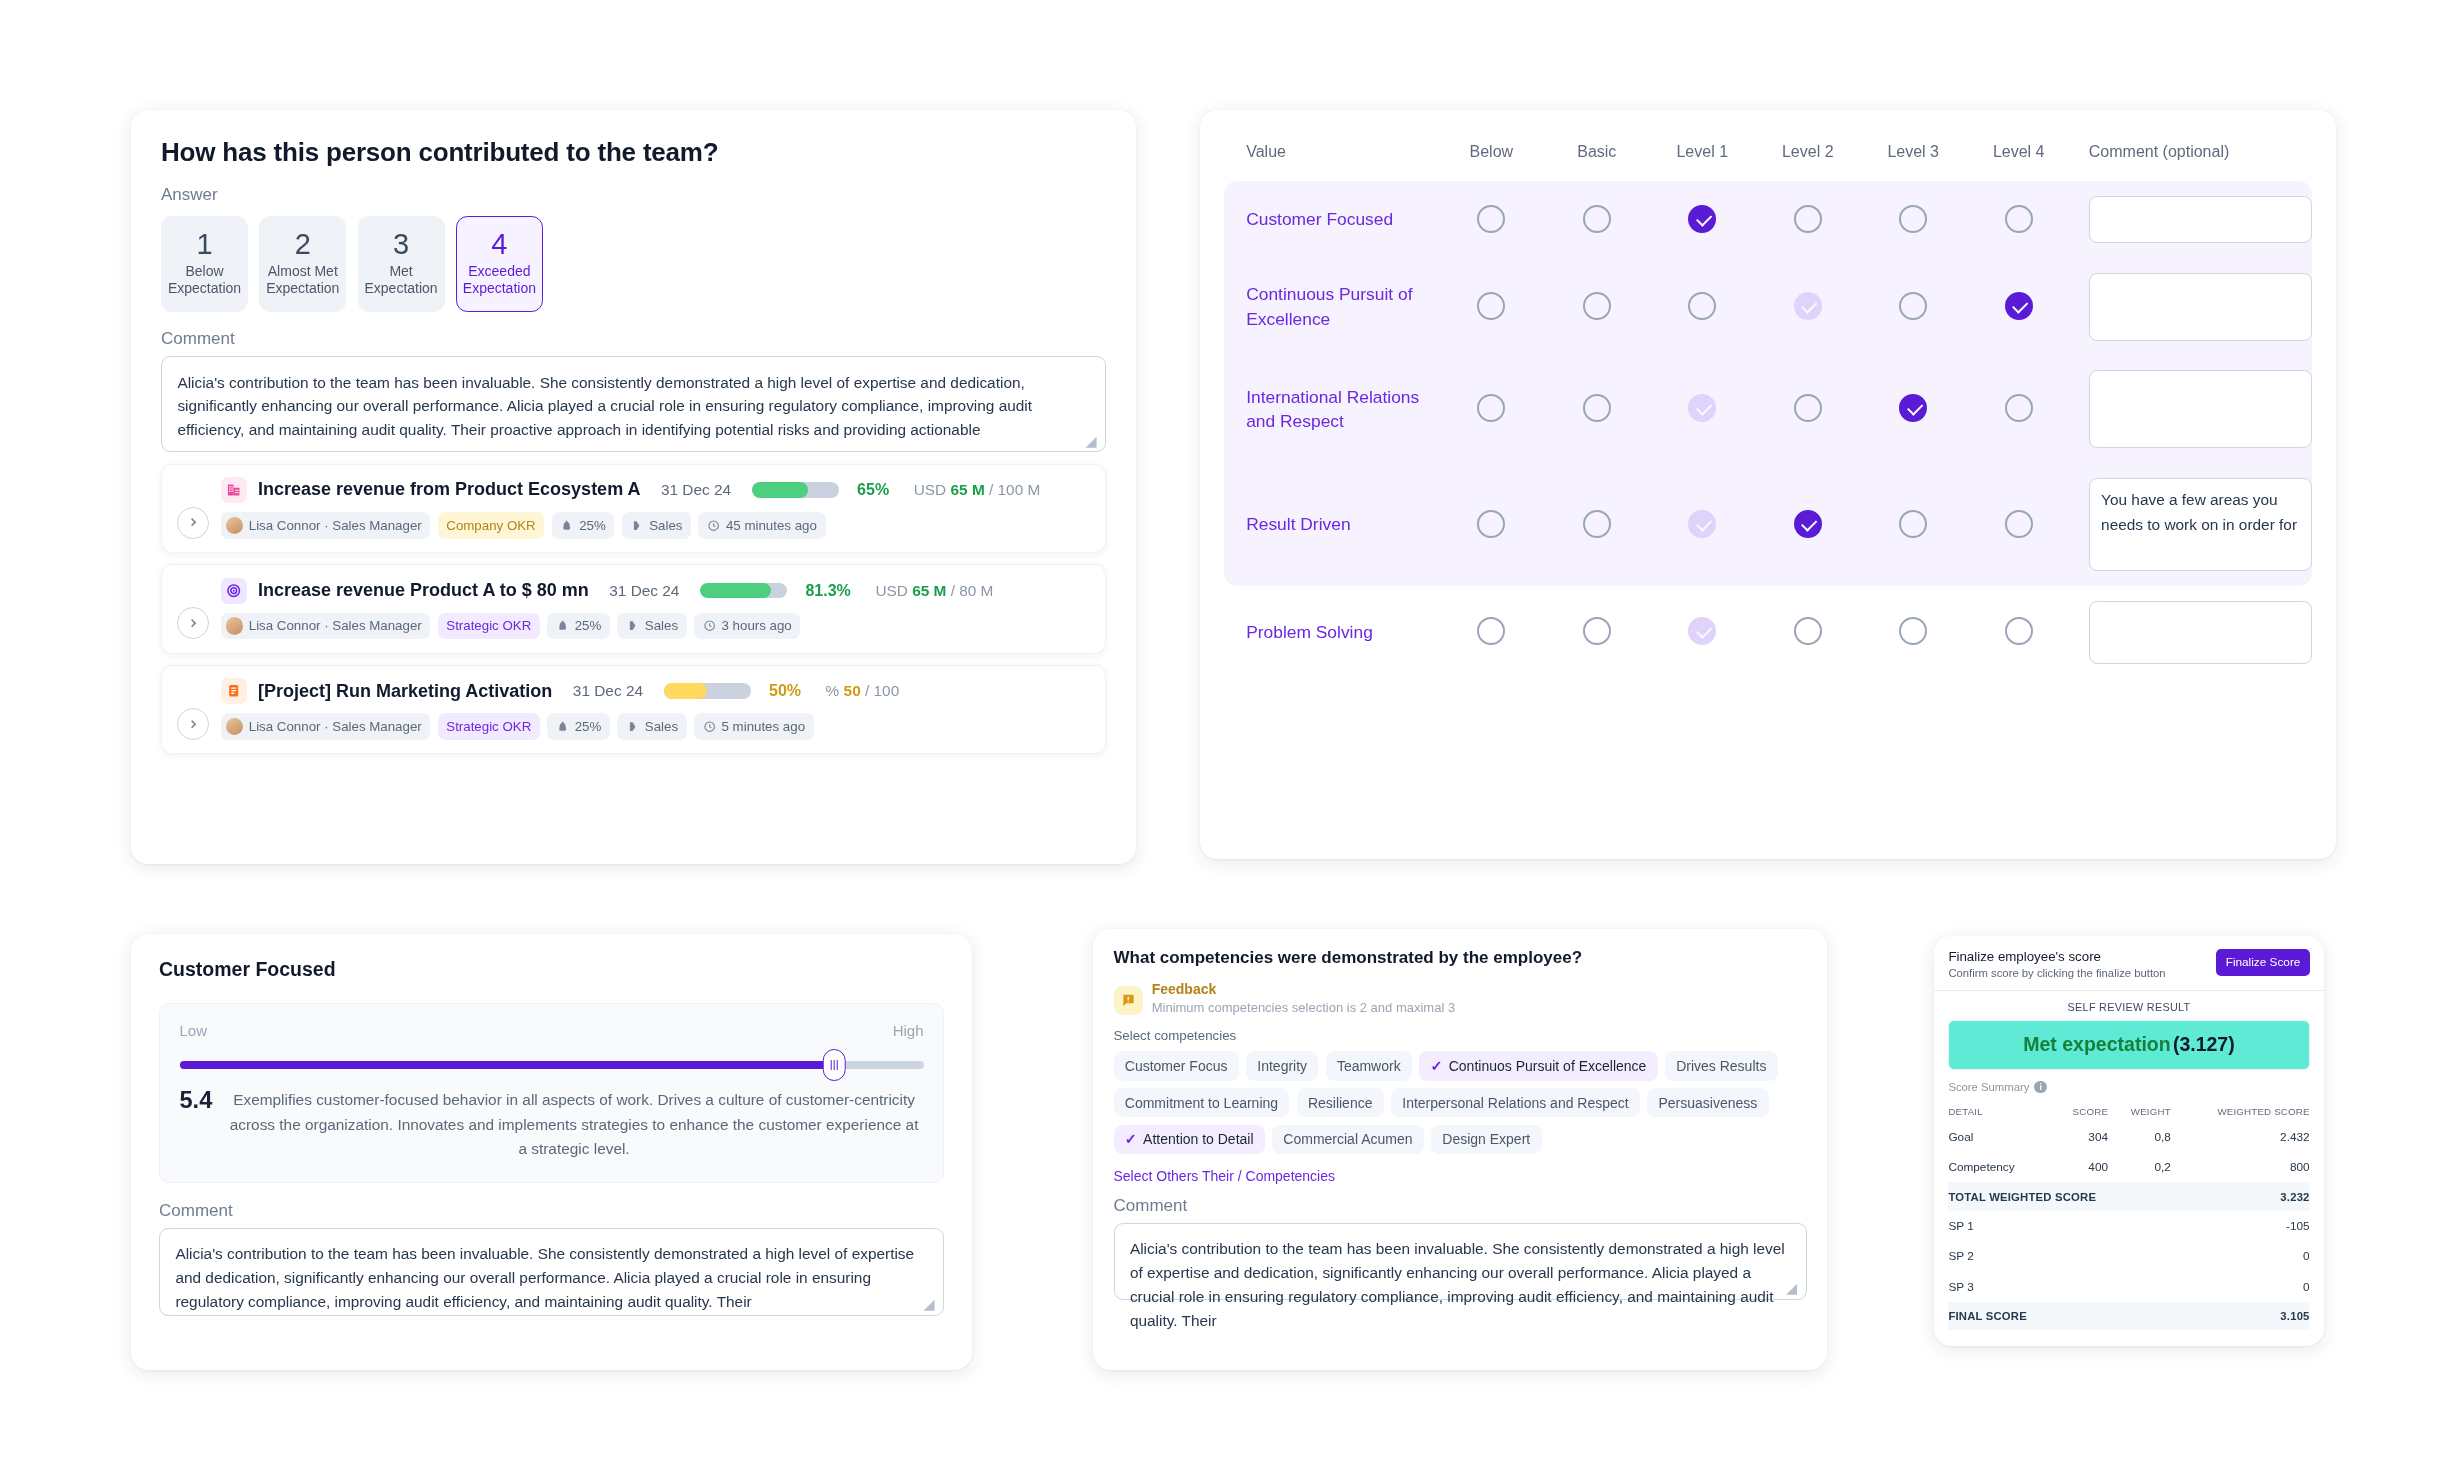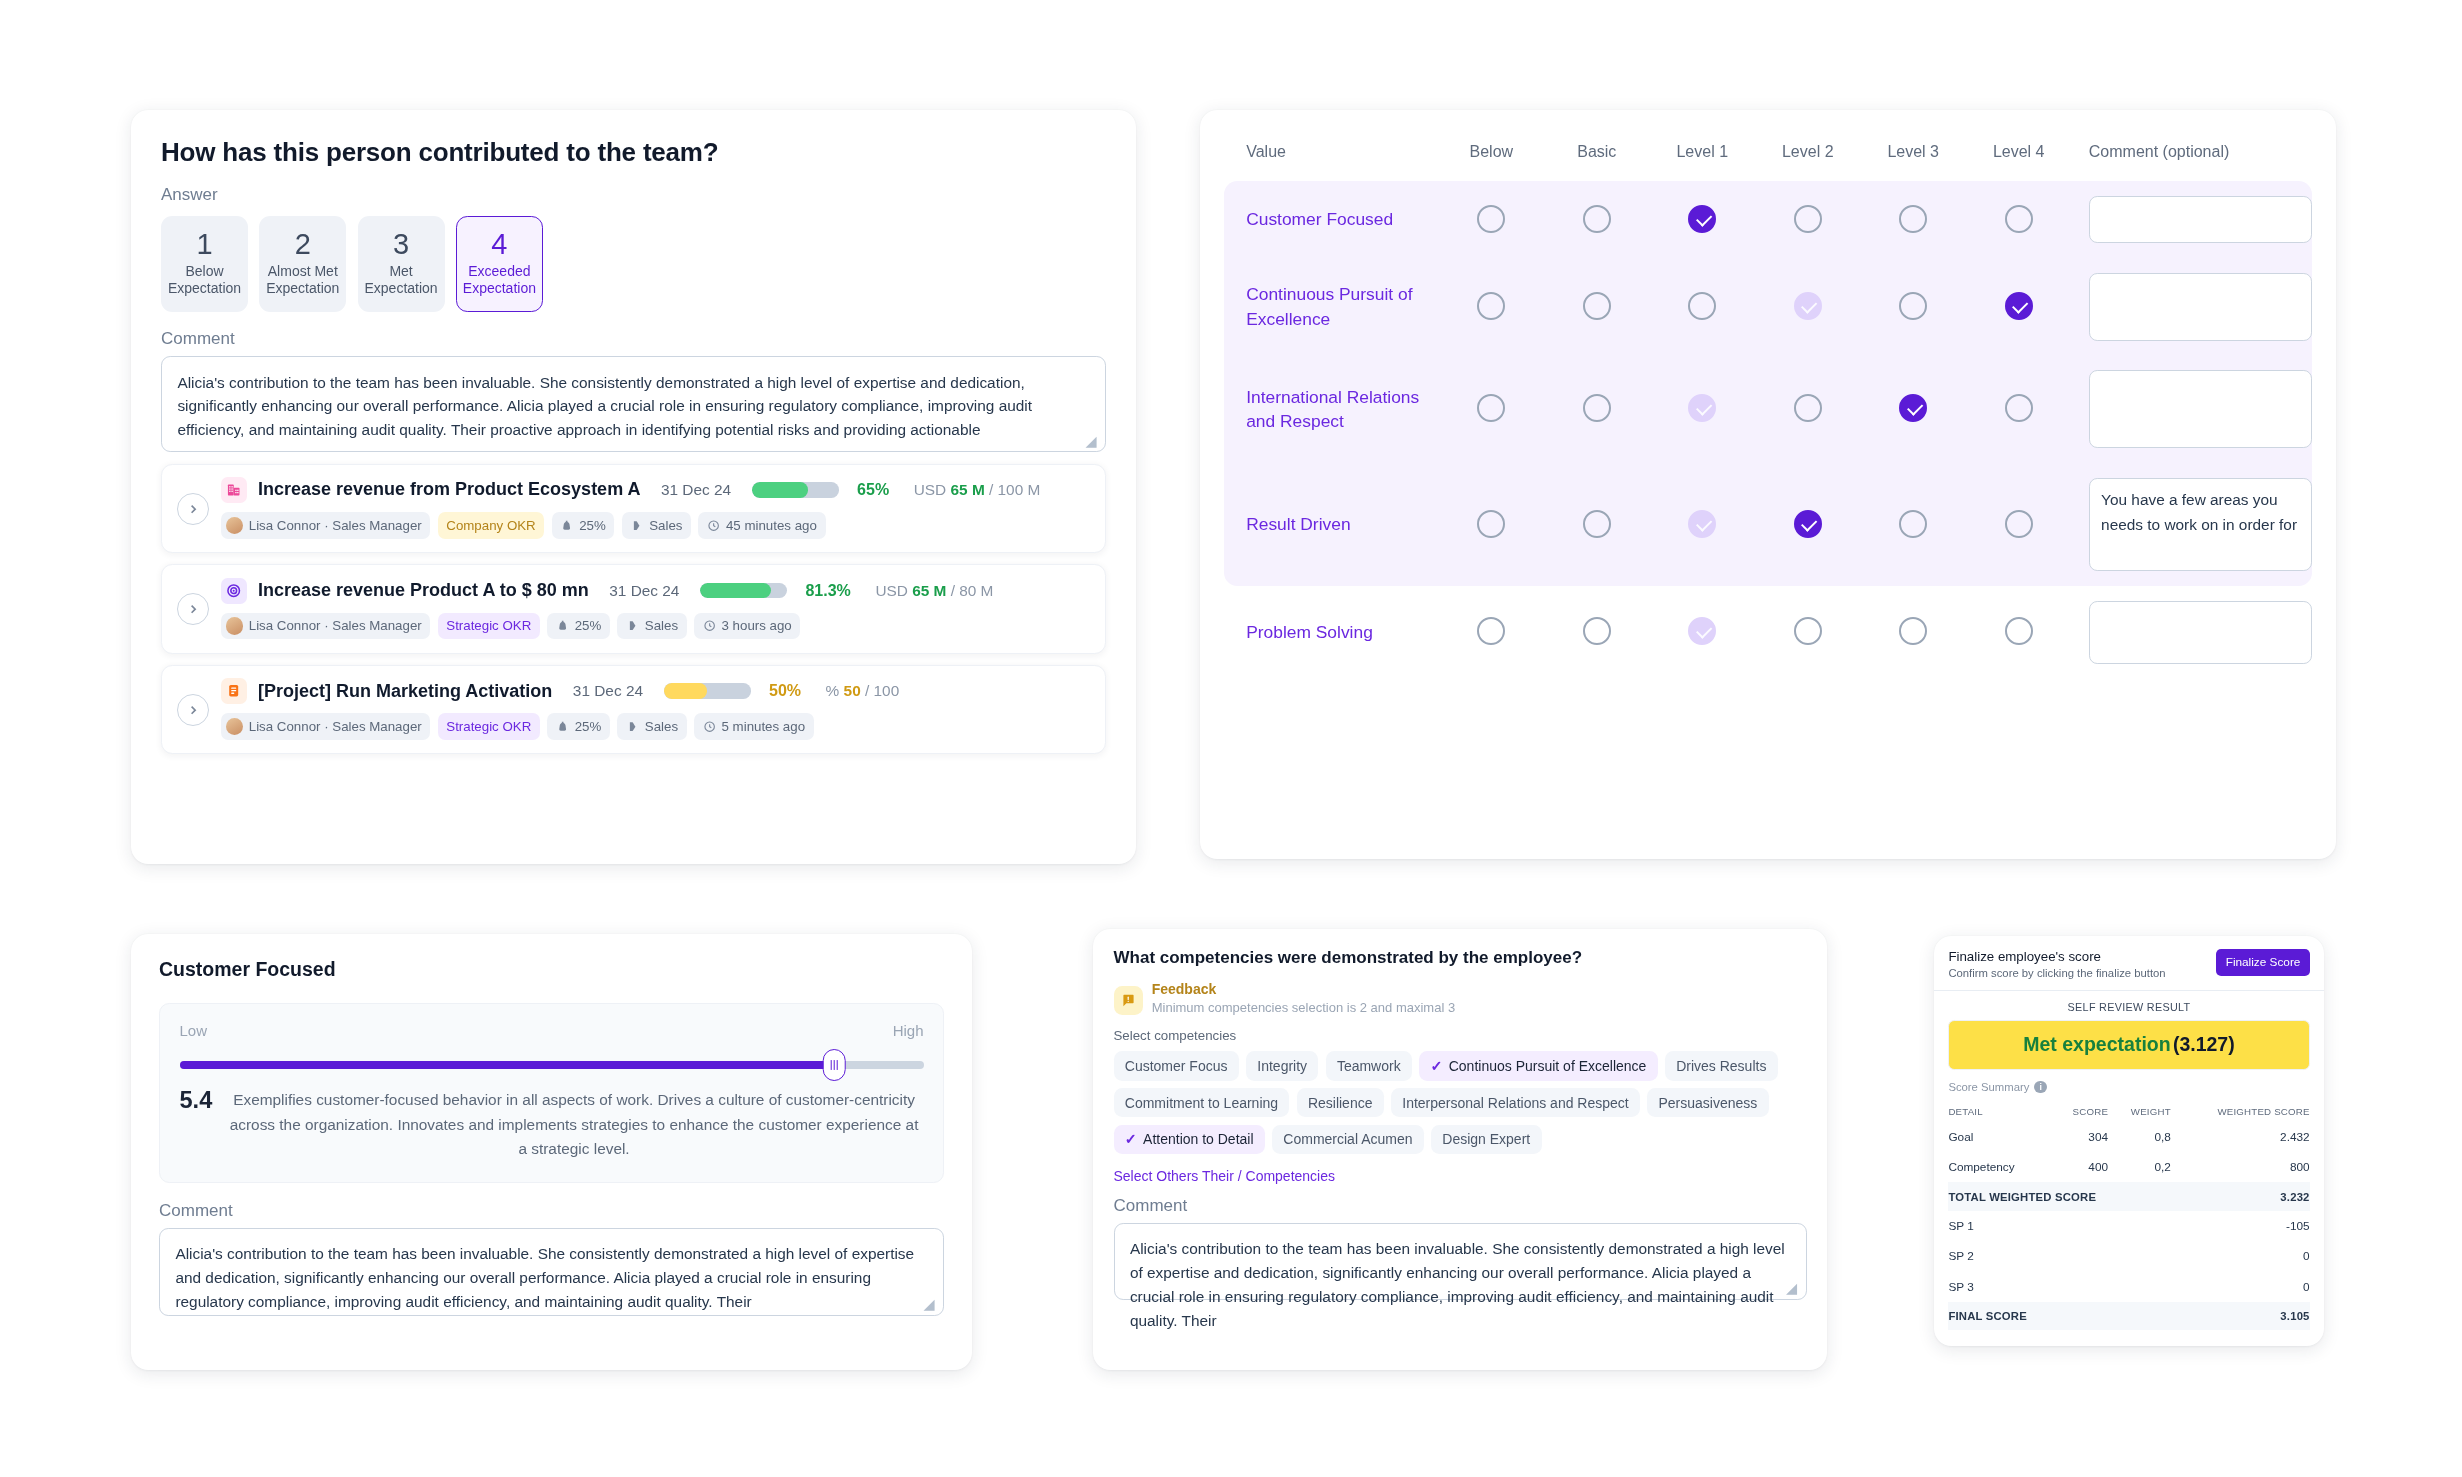--- a/index.html
+++ b/index.html
@@ -40,21 +40,21 @@
     position:absolute; right:6.2px; bottom:4.1px; width:13.3px; height:13.3px; color:#b3bfcd;
     font-size:14.4px; line-height:1;
   }
   #contrib-comment { height:96px; overflow:hidden; }
 
   .section-head { font-size:18.5px; font-weight:600; margin-top:27px; color:#1b2436; }
 
   .goal-card {
     margin-top:11.3px; border:1.5px solid #eef1f6; border-radius:11.3px; background:#fff;
     box-shadow:0 1.5px 7.2px rgba(30,42,59,.06);
-    padding:12.3px 15.4px 13.3px 15.4px; display:flex; gap:11.3px; align-items:center;
+    padding:12.3px 15.4px 13.3px 15.4px; display:flex; gap:11.3px; align-items:flex-end;
   }
   .chev-btn {
     width:32px; height:32px; border-radius:50%; border:1.5px solid #ccd5e0;
     display:flex; align-items:center; justify-content:center; flex:0 0 auto; margin-top:2.1px;
   }
   .chev-btn svg { width:12.3px; height:12.3px; stroke:#7b8799; fill:none; stroke-width:3.2; }
   .goal-body { flex:1; }
   .goal-top { display:flex; align-items:center; gap:11.3px; }
   .goal-ico { width:26px; height:26px; border-radius:6.7px; display:flex; align-items:center; justify-content:center; flex:0 0 auto; }
   .goal-ico.pink { background:#ffeaf4; }
@@ -142,21 +142,21 @@
   #comp-comment { height:77px; }
 
   
   #panel-score { left:1934px; top:936px; width:390px; height:410px; padding:0; overflow:hidden; }
   .sc-head { display:flex; justify-content:space-between; align-items:flex-start; padding:13.3px 14.4px 10.3px 14.4px; border-bottom:1.5px solid #e8edf3; }
   .sc-h1 { font-size:13.3px; font-weight:400; color:#111a2b; }
   .sc-h2 { font-size:11.3px; color:#5c6879; margin-top:3.1px; }
   .btn-fin { background:#5b1bd6; color:#fff; font-size:11.8px; border-radius:5.1px; padding:6.2px 9.2px; white-space:nowrap; }
   .sc-body { padding:10.3px 14.4px 0 14.4px; }
   .sc-cap { font-size:10.8px; color:#3d4a5e; text-align:center; letter-spacing:0.3px; }
-  .sc-result { margin-top:7.2px; border:1.5px solid #eef1f6; background:#fde047; border-radius:6.2px; padding:12.3px 5.1px; text-align:center; }
+  .sc-result { margin-top:7.2px; border:1.5px solid #eef1f6; background:#5eead4; border-radius:6.2px; padding:12.3px 5.1px; text-align:center; }
   .sc-result .g { color:#17803d; font-size:19.5px; font-weight:700; }
   .sc-result .n { color:#111a2b; font-size:19.5px; font-weight:700; }
   .sc-sum { display:flex; align-items:center; gap:5.1px; font-size:11.3px; color:#8b96a6; margin-top:11.3px; }
   .i-ico { width:12.3px; height:12.3px; border-radius:50%; background:#9aa6b6; color:#fff; font-size:8.7px; display:flex; align-items:center; justify-content:center; font-weight:700; }
   table.sc { width:100%; border-collapse:collapse; margin-top:7.2px; }
   table.sc th { font-size:9.7px; font-weight:400; color:#5f6b7d; padding:5.1px 0; letter-spacing:0.2px; }
   table.sc td { font-size:11.8px; color:#27374c; padding:8.2px 0; }
   table.sc th:first-child, table.sc td:first-child { text-align:left; }
   table.sc th:not(:first-child), table.sc td:not(:first-child) { text-align:right; }
   tr.tot td { background:#f5f8fb; font-size:11.3px; font-weight:600; letter-spacing:0.2px; }

